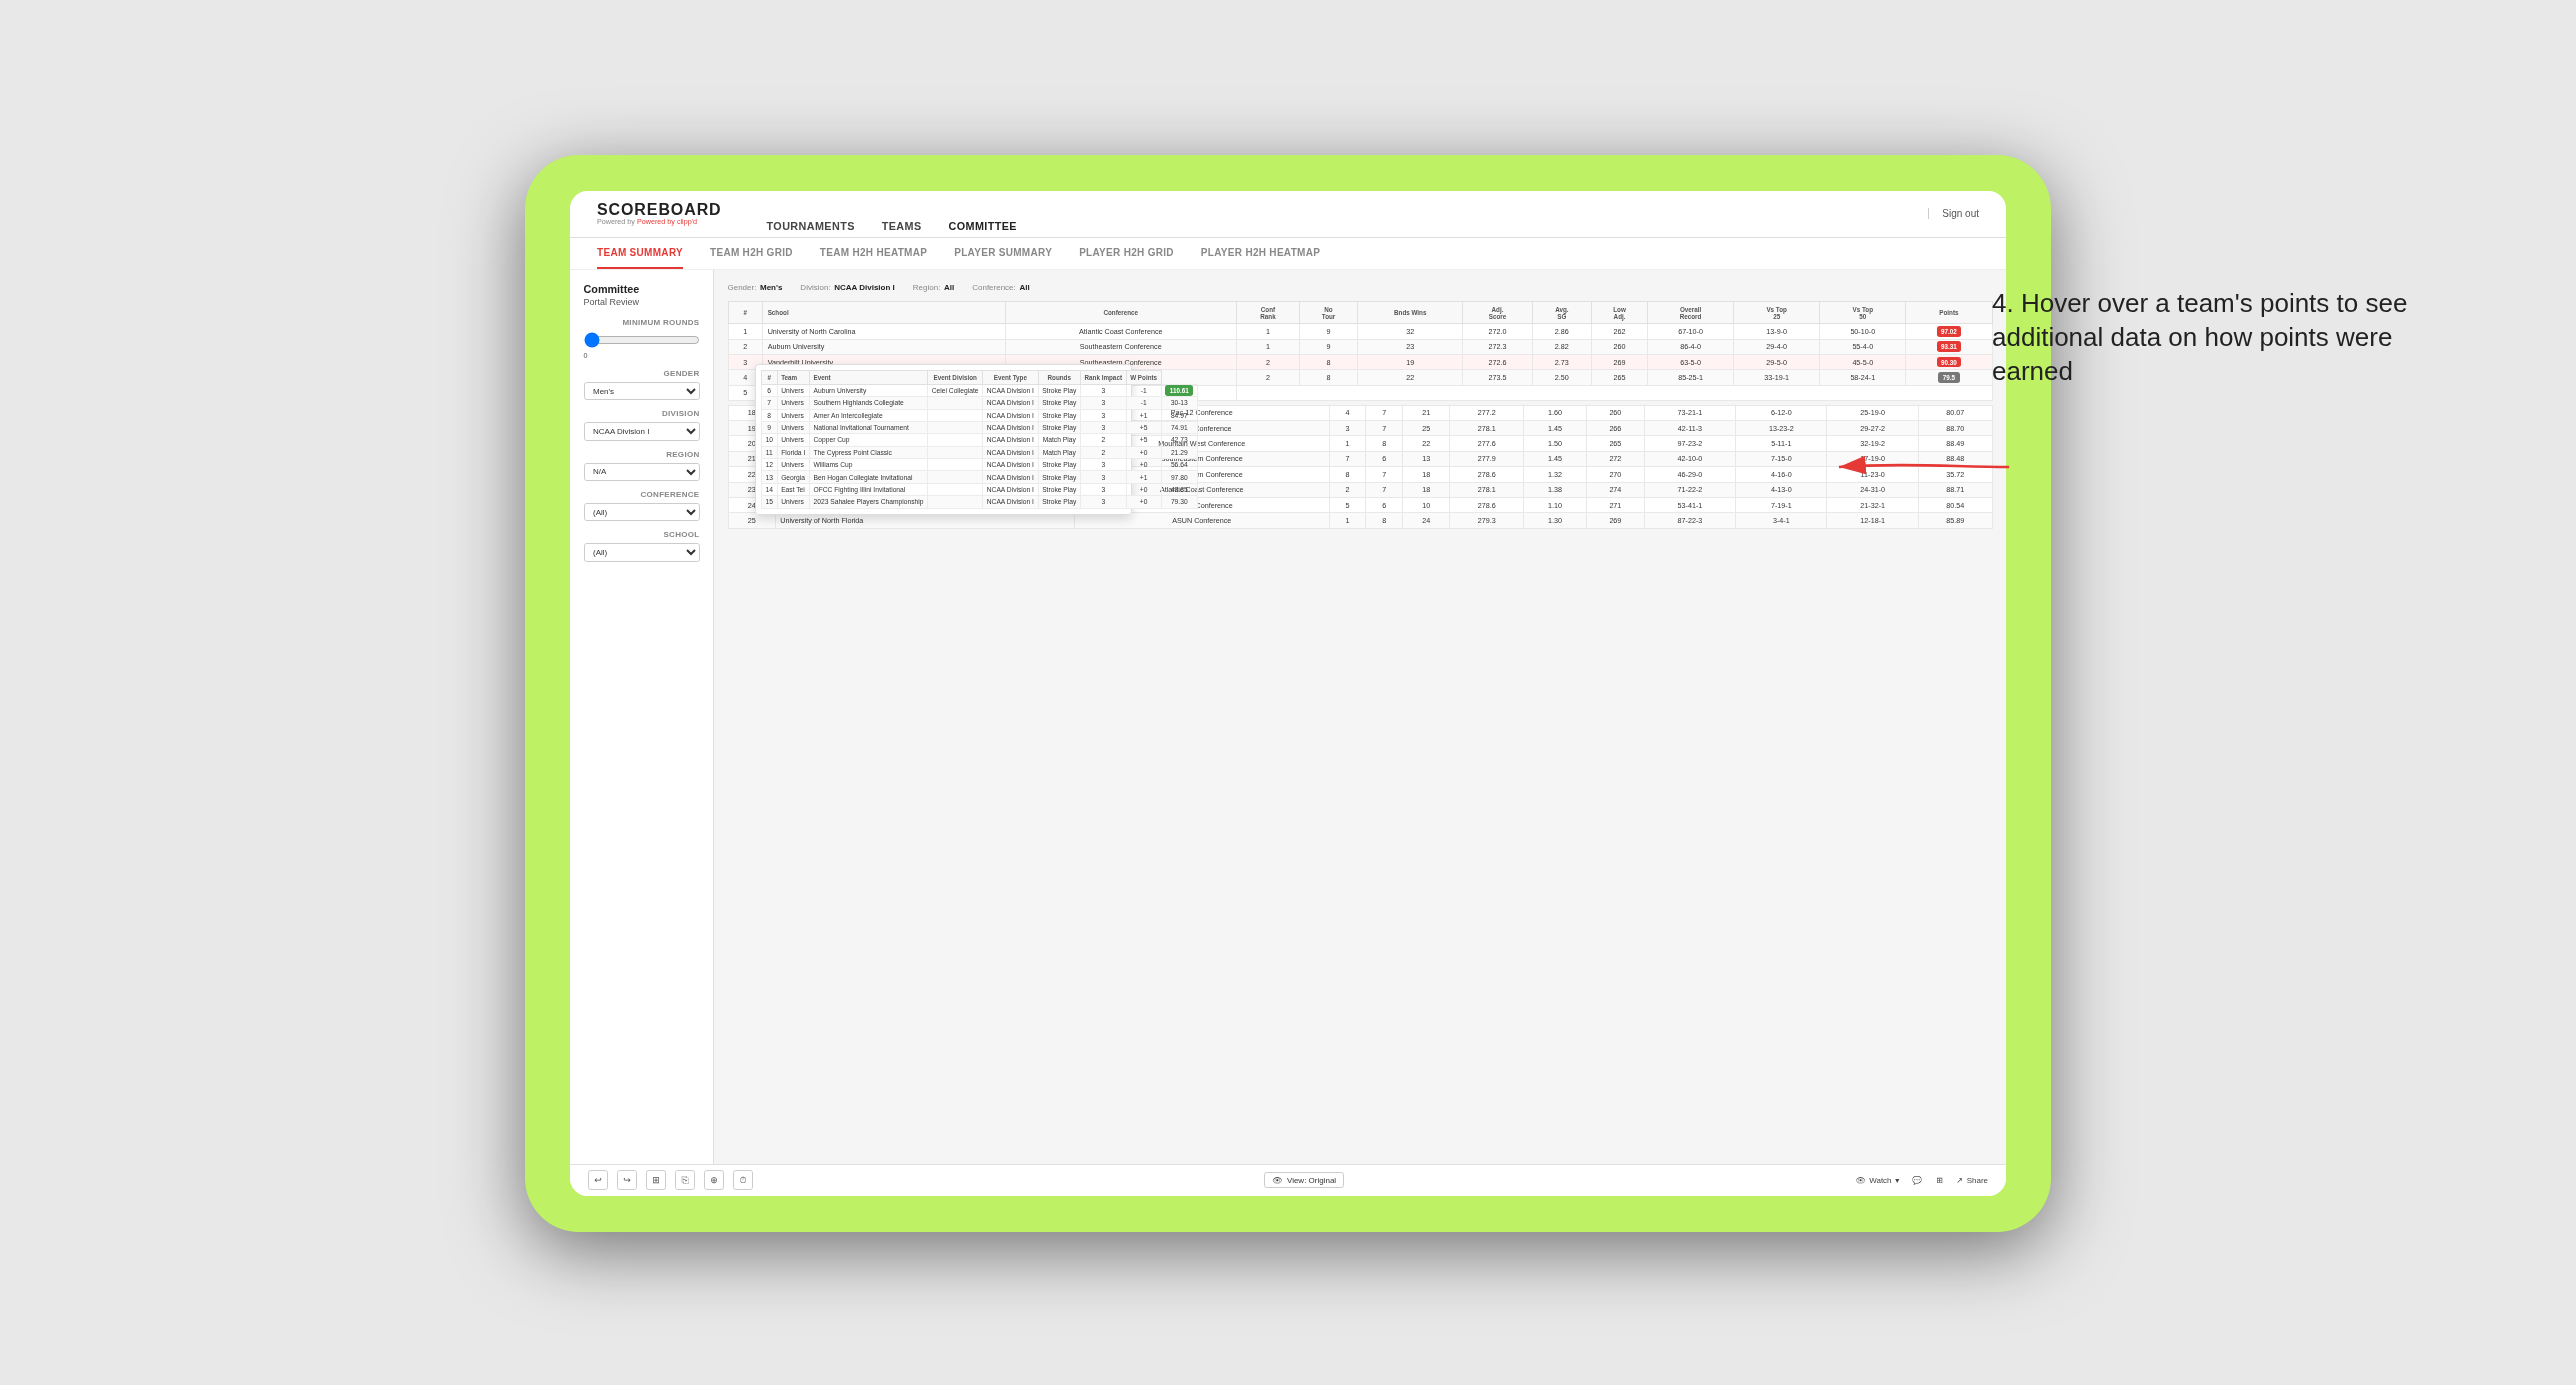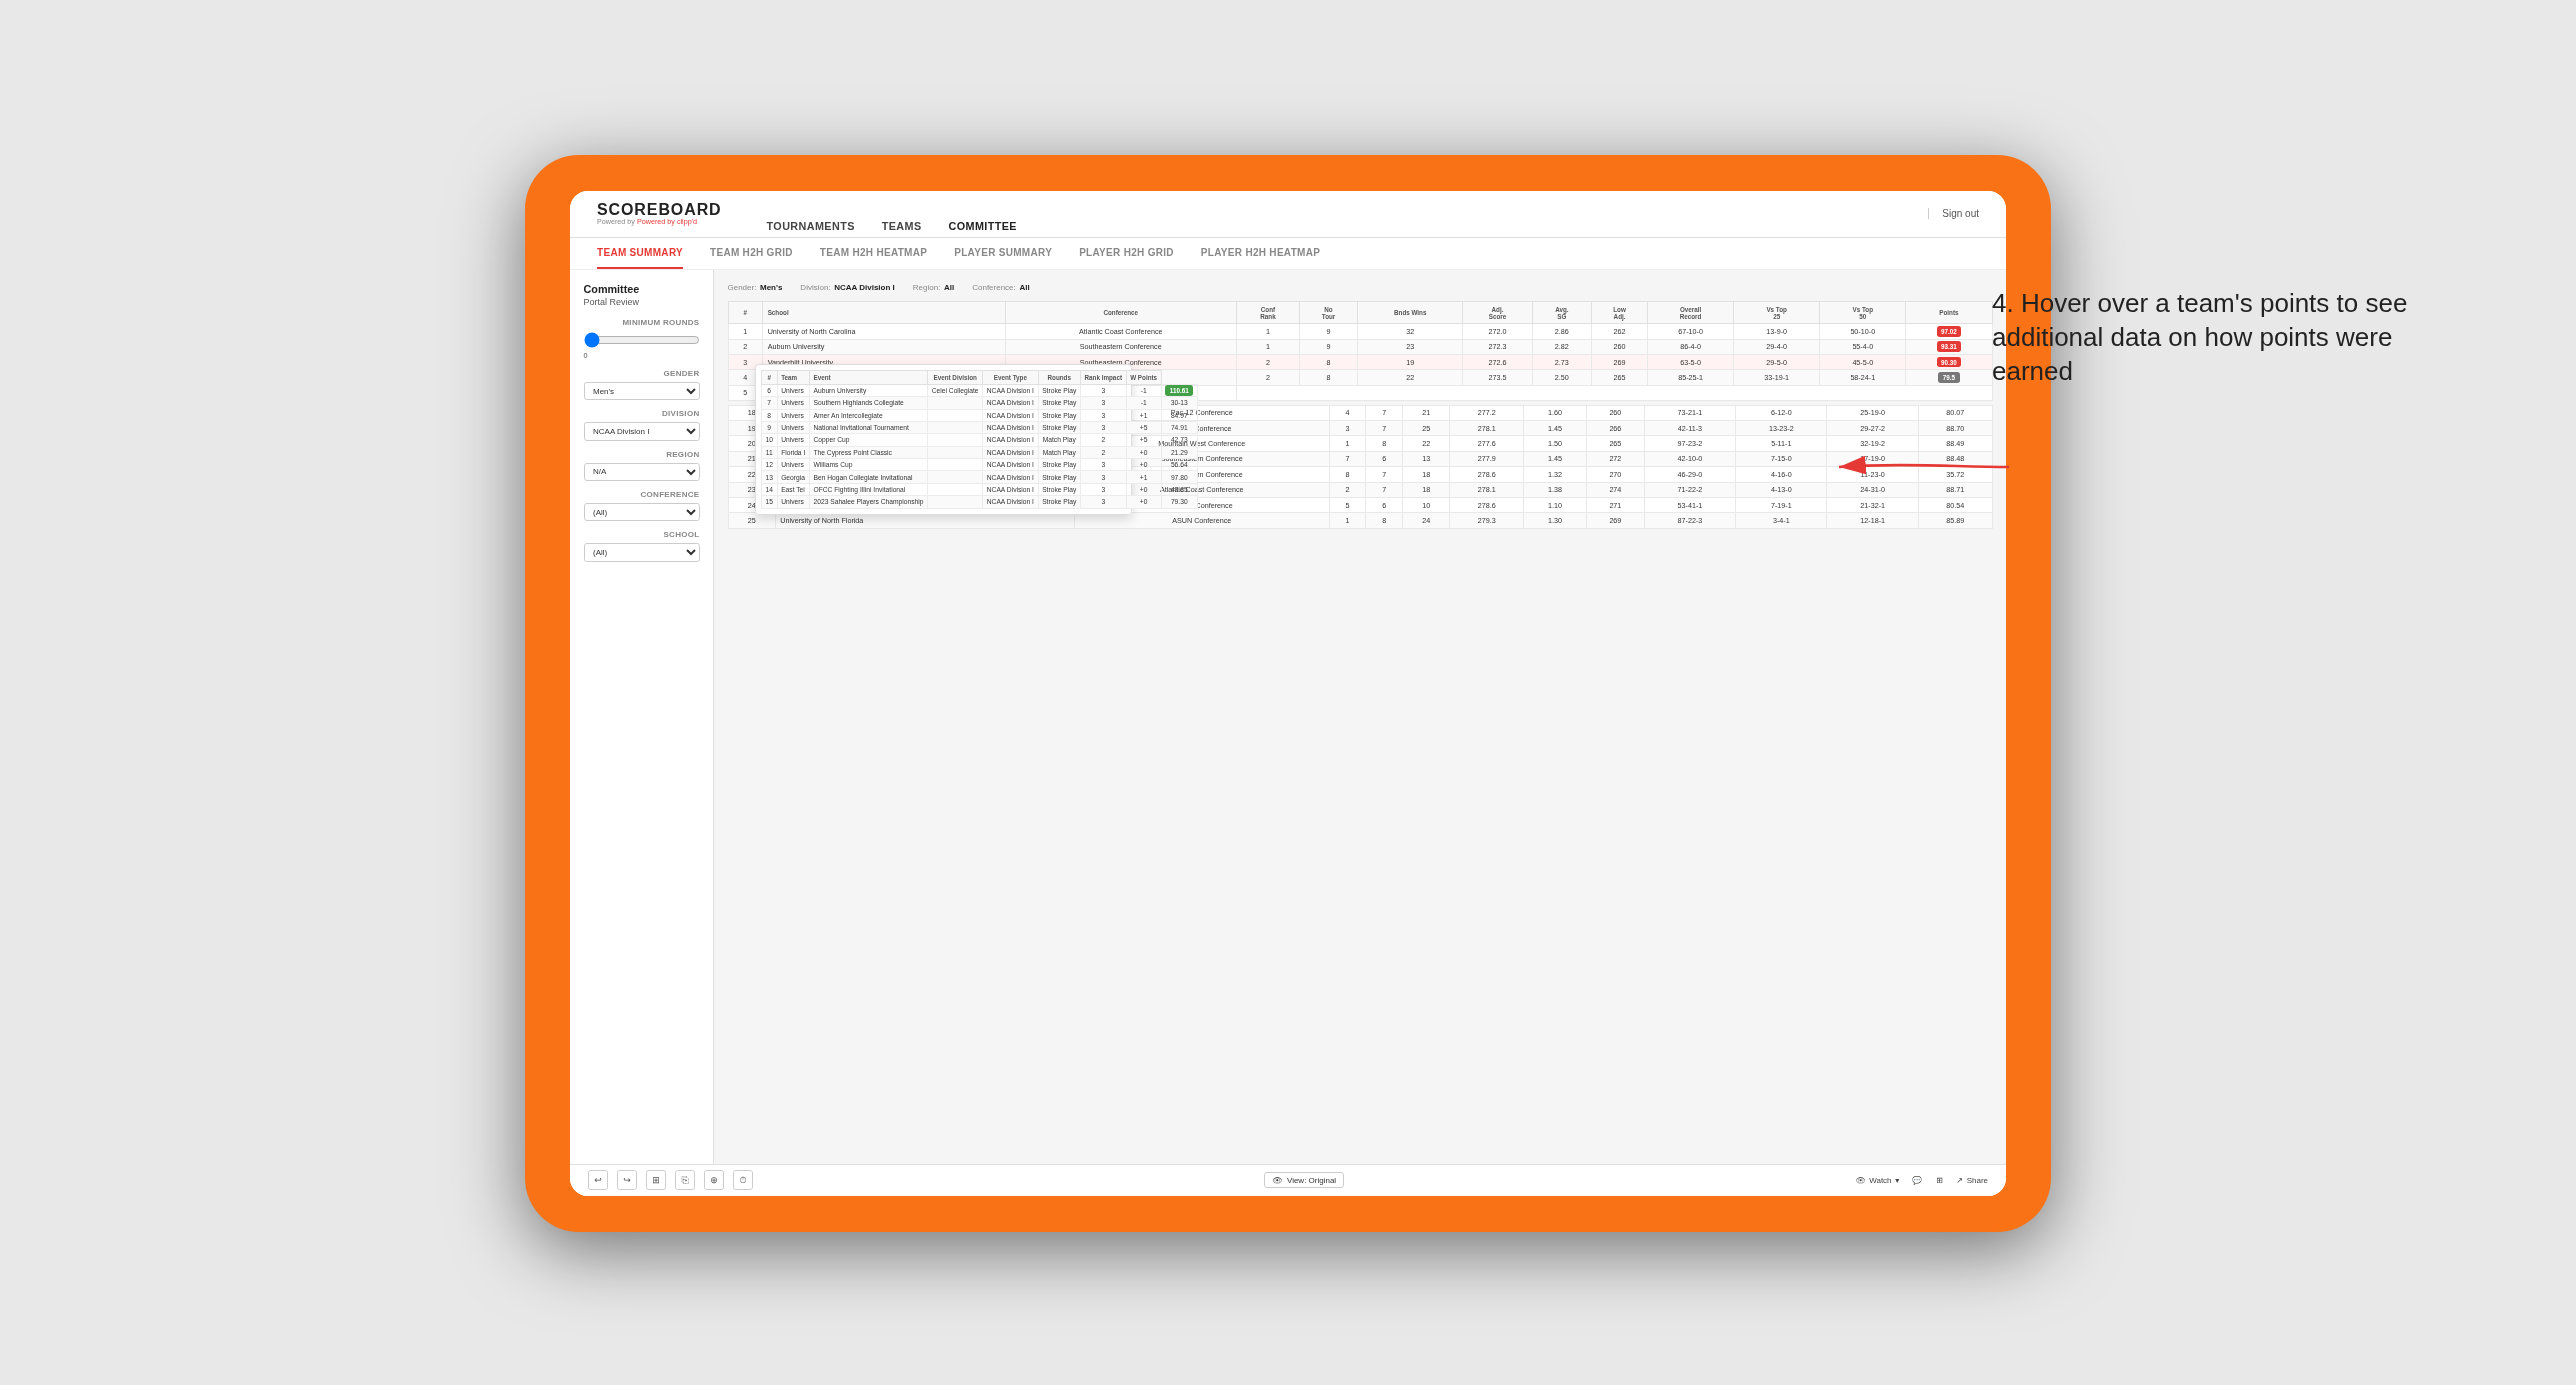--- a/index.html
+++ b/index.html
@@ -21,21 +21,21 @@
       position: relative;
       display: flex;
       align-items: center;
       justify-content: center;
     }
 
     
     .tablet-frame {
       width: 1526px;
       height: 1077px;
-      background: #f97316;
+      background: #bef264;
       border-radius: 54px;
       padding: 36px 45px;
       box-shadow: 0 18px 72px rgba(0,0,0,0.5);
       position: relative;
       display: flex;
       flex-direction: column;
     }
 
     .tablet-screen {
       background: #fff;

